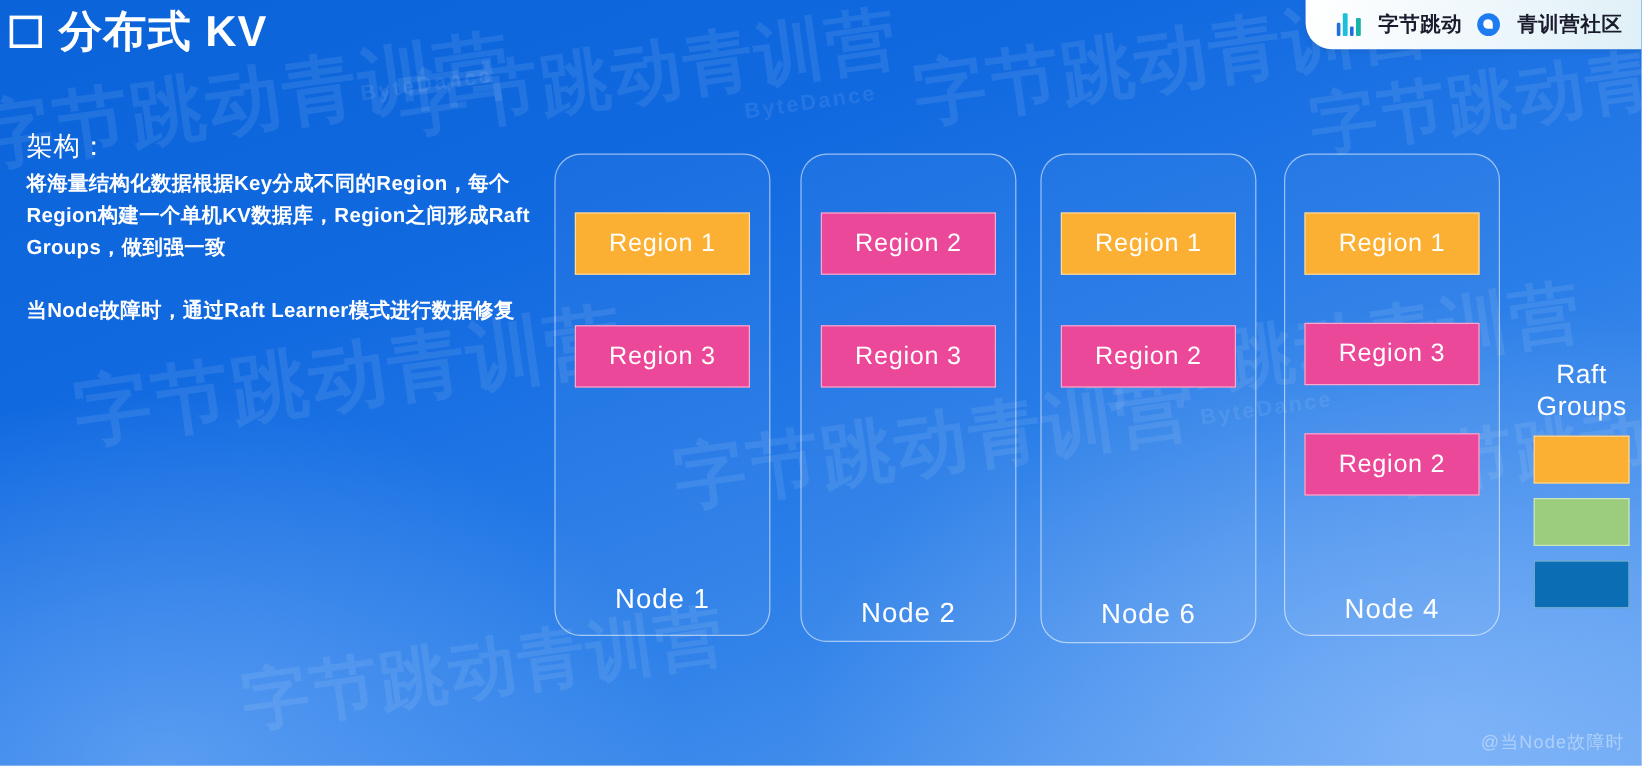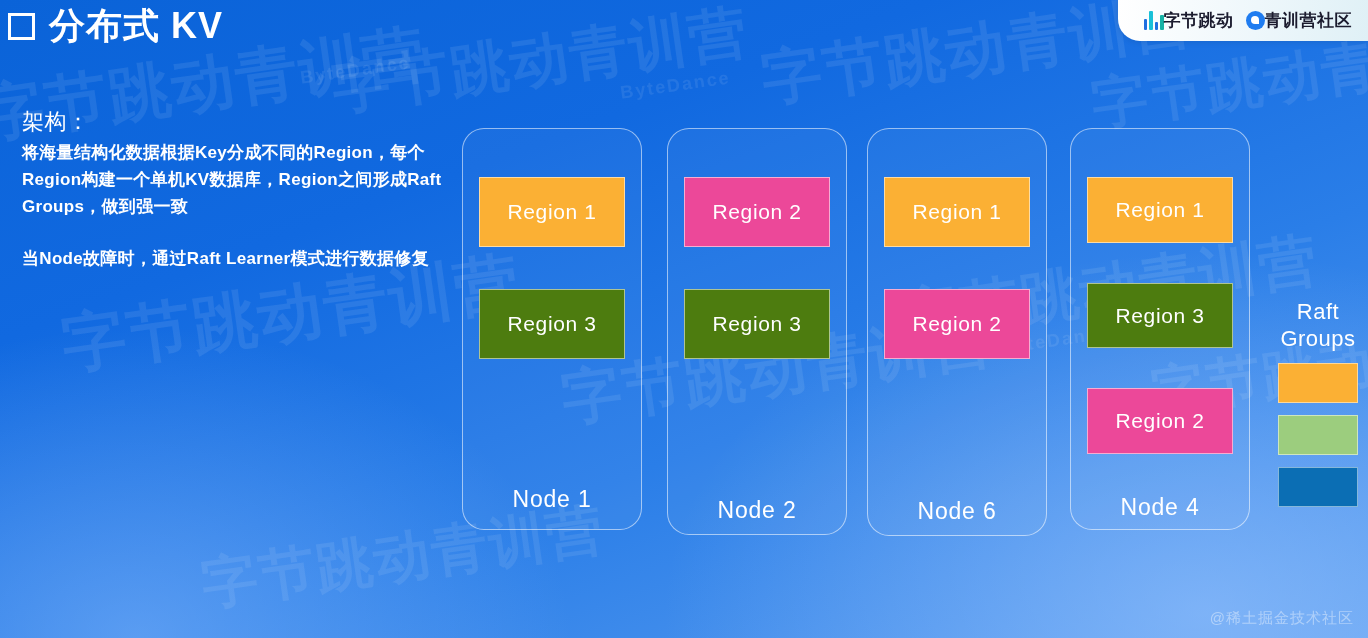--- a/index.html
+++ b/index.html
@@ -33,21 +33,21 @@
 
   
   .logo-badge {
     position:absolute; right:0; top:0; z-index:6;
     height:41px; padding:0 16px 0 26px;
     display:flex; align-items:center; gap:12px;
     background:linear-gradient(100deg,#ffffff 0%,#eef7fb 55%,#dff0f6 100%);
     border-bottom-left-radius:22px;
     box-shadow:0 1px 6px rgba(0,0,0,0.10);
   }
-  .logo-group { display:flex; align-items:center; gap:0; }
+  .logo-group { display:flex; align-items:center; gap:15px; }
   .bars { display:flex; align-items:flex-end; gap:2px; height:19px; }
   .bars i { width:3.5px; border-radius:1px; display:block; }
   .bars i:nth-child(1){ height:11px; background:#1f6fe0; }
   .bars i:nth-child(2){ height:19px; background:#19c0d8; }
   .bars i:nth-child(3){ height:8px;  background:#1f6fe0; }
   .bars i:nth-child(4){ height:15px; background:#17b3a6; }
   .logo-text { font-size:17px; font-weight:bold; color:#1b1b2e; letter-spacing:0.5px; }
   .ring {
     width:19px; height:19px; border-radius:50%;
     background:#1f7cf0; position:relative; flex:none;
@@ -84,30 +84,30 @@
     background:rgba(255,255,255,0.045);
     display:flex; flex-direction:column; align-items:center;
     padding-top:48px;
   }
   .node.n1 { left:0px;   height:402px; }
   .node.n2 { left:205px; height:407px; }
   .node.n3 { left:405px; height:408px; }
   .node.n4 { left:608px; height:402px; }
 
   .region {
-    width:146px; height:70px;
+    width:146px; height:52px;
     display:flex; align-items:center; justify-content:center;
     color:#ffffff; font-size:21px; letter-spacing:0.6px;
     border:1px solid rgba(255,255,255,0.55);
     margin-bottom:42px;
   }
   .node.n4 .region { margin-bottom:40px; }
   .region.orange { background:#fbb034; }
   .region.green  { background:#ec4899; }
-  .region.blue   { background:#4d7c0f; }
+  .region.blue   { background:#ec4899; }
 
   .node-label {
     margin-top:auto; margin-bottom:16px;
     color:#ffffff; font-size:23px; letter-spacing:0.8px;
   }
   .node.n2 .node-label { margin-bottom:10px; }
   .node.n3 .node-label { margin-bottom:10px; }
   .node.n4 .node-label { margin-bottom:8px;text-align:right; }
 
   
@@ -208,13 +208,13 @@
 
 </div>
 
 <div class="legend">
   <div class="legend-title">Raft Groups</div>
   <div class="swatch orange"></div>
   <div class="swatch green"></div>
   <div class="swatch blue"></div>
 </div>
 
-<div class="corner-wm">@稀土掘金技术社区</div>
+<div class="corner-wm">@当Node故障时</div>
 
 </body></html>

